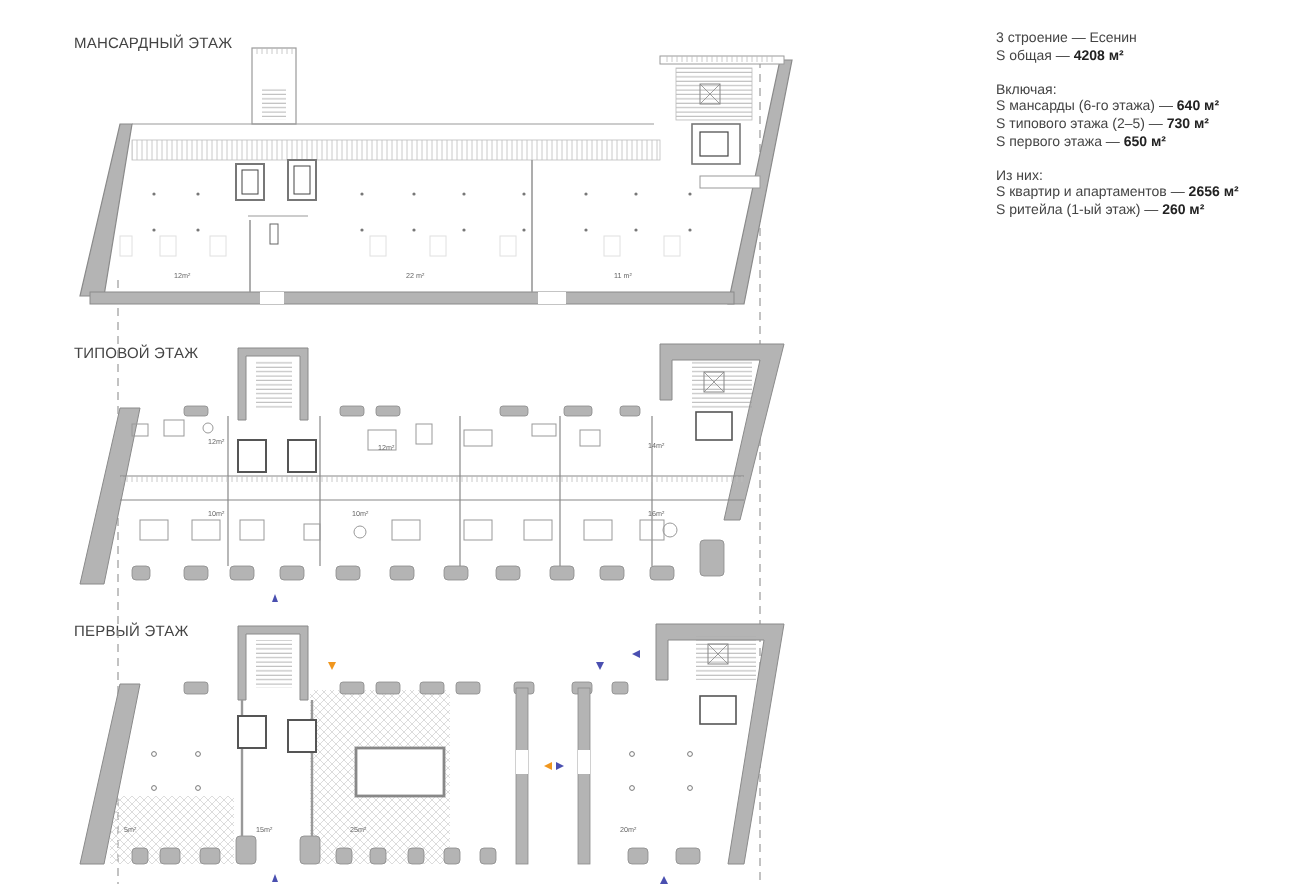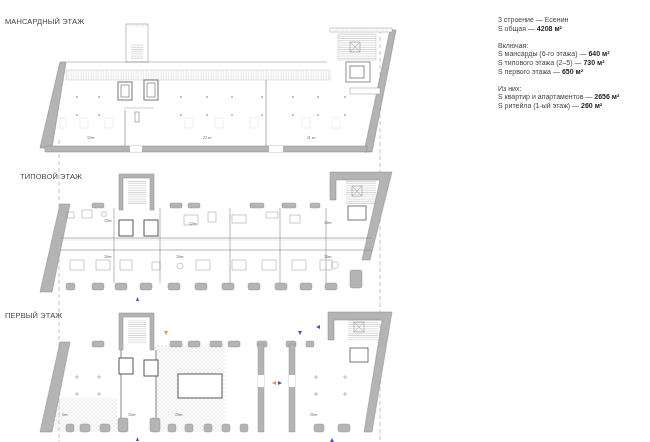--- a/index.html
+++ b/index.html
@@ -1,29 +1,29 @@
 <!DOCTYPE html>
 <html><head>
 <meta charset="utf-8">
 <style>
   html,body{margin:0;padding:0;background:#fff;}
   body{width:650px;height:442px;position:relative;overflow:hidden;font-family:"Liberation Sans",sans-serif;color:#333;}
-  .floor-label{position:absolute;font-size:7.5px;letter-spacing:0.1px;color:#444;white-space:nowrap;}
+  .floor-label{position:absolute;font-size:7.5px;letter-spacing:0.1px;color:#444;white-space:nowrap;margin-left:32px;}
   .info{position:absolute;left:498px;top:16px;font-size:7px;line-height:8.6px;color:#444;width:150px;}
   .info p{margin:0;white-space:nowrap;}
   .info .gap{height:8.6px;}
   .info b{font-weight:bold;color:#222;}
   svg{position:absolute;left:0;top:0;}
   .area{font-family:"Liberation Sans",sans-serif;font-size:3.6px;fill:#666;}
 </style>
 </head>
 <body>
 
 <div class="floor-label" style="left:5px;top:17px;">МАНСАРДНЫЙ ЭТАЖ</div>
-<div class="floor-label" style="left:20px;top:172px;">ТИПОВОЙ ЭТАЖ</div>
+<div class="floor-label" style="left:5px;top:172px;">ТИПОВОЙ ЭТАЖ</div>
 <div class="floor-label" style="left:5px;top:311px;">ПЕРВЫЙ ЭТАЖ</div>
 
 <div class="info">
   <p>3 строение — Есенин</p>
   <p><span>S общая — </span><b>4208 м²</b></p>
   <div class="gap"></div>
   <p>Включая:</p>
   <p><span>S мансарды (6-го этажа) — </span><b>640 м²</b></p>
   <p><span>S типового этажа (2–5) — </span><b>730 м²</b></p>
   <p><span>S первого этажа — </span><b>650 м²</b></p>

